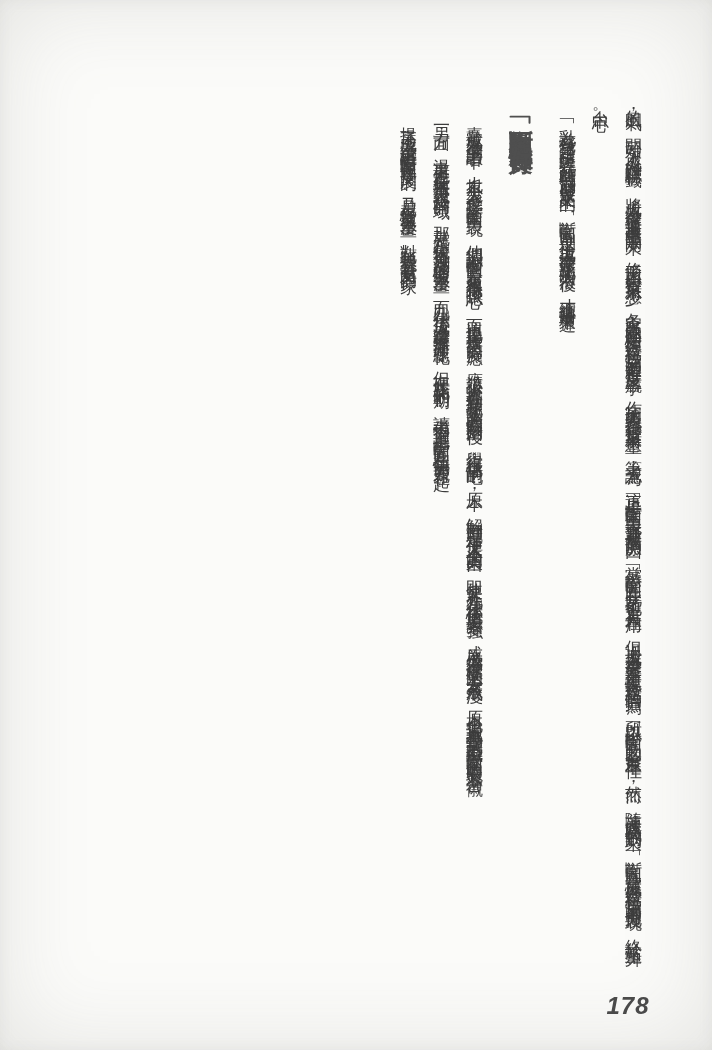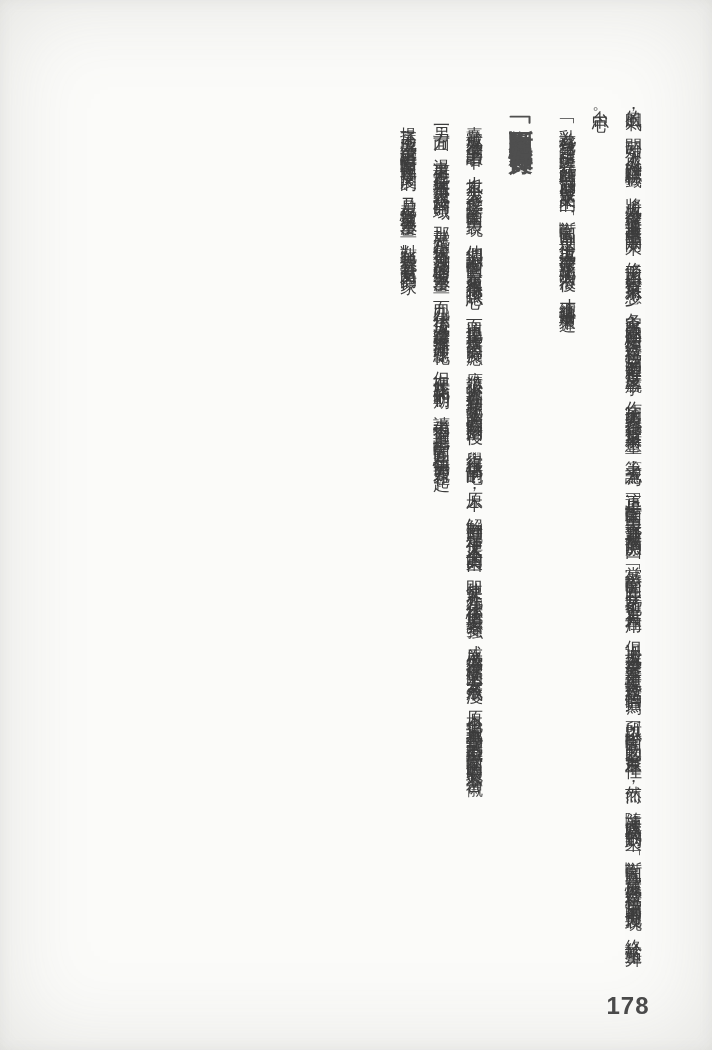--- a/index.html
+++ b/index.html
@@ -52,20 +52,21 @@
     position: absolute;
     left: 596px;
     top: 992px;
     width: 64px;
     text-align: center;
     font-family: "Liberation Sans", "DejaVu Sans", sans-serif;
     font-size: 24px;
     font-weight: 700;
     letter-spacing: 1px;
     color: var(--folio-color, #4a4a4a);
+    font-style: italic;
   }
 </style>
 </head>
 <body>
 
 <div class="page">
 
   <main class="text-area">
     <p class="para">的風氣，開始引入「成人向雜誌標籤」，將成人漫畫從普通漫畫中區隔開來，修正因而變得愈來愈少，各家出版社開始用性器官結合描寫的激進程度來競爭，作家的表現責任變得愈來愈重。筆者認為，這正是「斷面圖」表現重新被發掘的原因。當然「斷面圖」在此之前也一直有人在用，但過去成人漫畫界並不重視性器官結合的描寫，所以跟「斷面圖」的契合度並不佳。然而，隨著硬蕊時代的到來，「斷面圖」被當成性器官結合描寫的補充表現，終於站上舞台中心。</p>
     <p class="para indent">「乳首殘像」是跟隨巨乳流行的時代浪潮而發展起來的；「斷面圖」則是搭上成人漫畫硬蕊化的大浪後，才總算姍姍來遲。</p>

